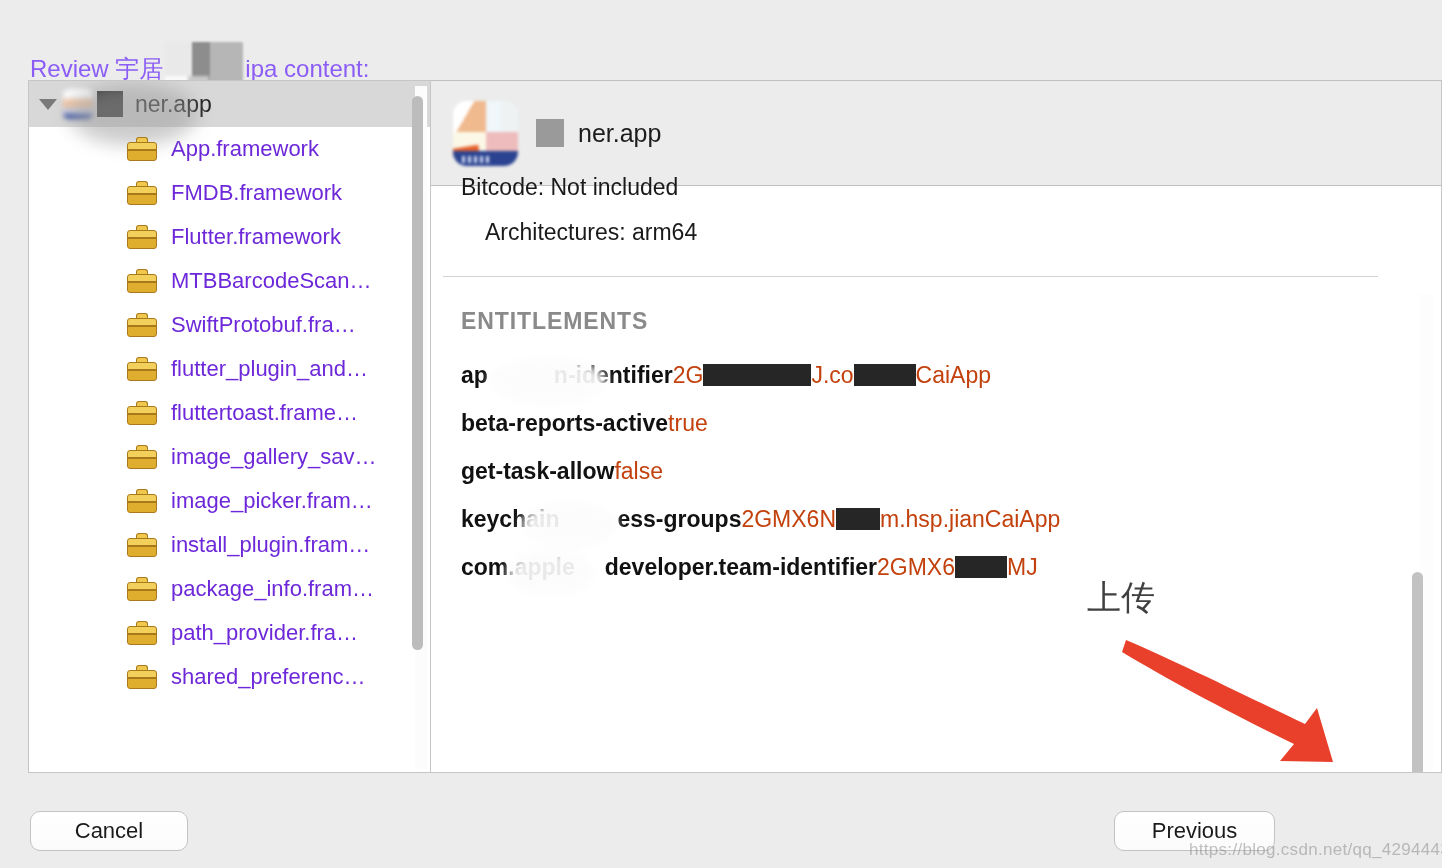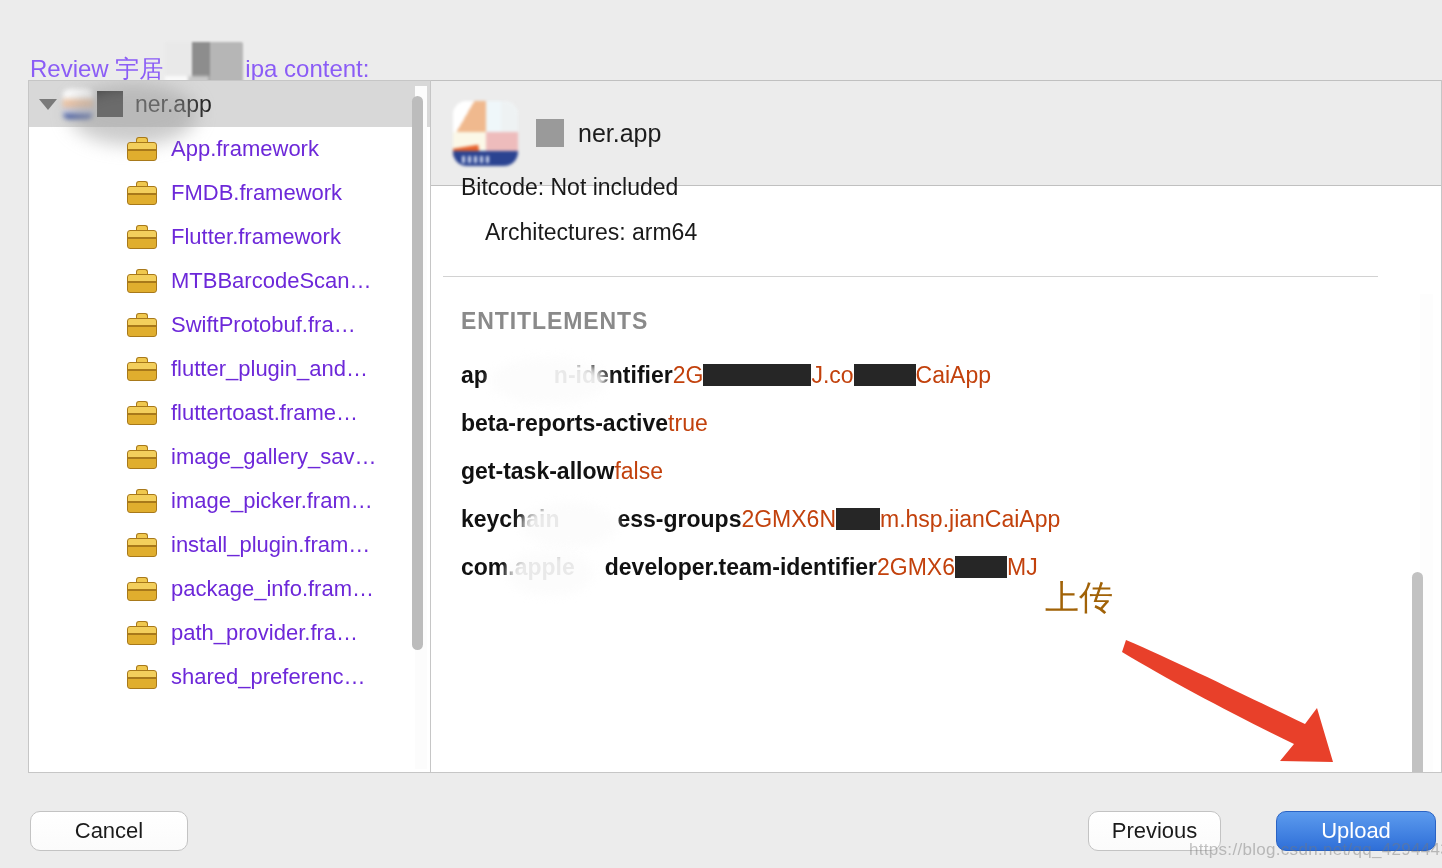--- a/index.html
+++ b/index.html
@@ -175,35 +175,35 @@
     width: 11px; height: 405px; border-radius: 6px; background: #c2c2c2;
   }
   .detail-border {
     position: absolute; left: 431px; top: 80px; width: 1011px; height: 693px;
     border-right: 1px solid #c6c6c6; border-bottom: 1px solid #c6c6c6;
     pointer-events: none;
   }
 
   
   .annot-text {
-    position: absolute; left: 1045px; top: 575px;
-    font-size: 34px; color: #a16207;
+    position: absolute; left: 1087px; top: 575px;
+    font-size: 34px; color: #404040;
     font-family: Liberation Mono, monospace;
   }
   .annot-arrow { position: absolute; left: 1120px; top: 630px; pointer-events: none; }
 
   
   .btn {
     position: absolute; height: 40px; border-radius: 10px;
     font-size: 22px; display: flex; align-items: center; justify-content: center;
     border: 1px solid #c3c3c3; background: linear-gradient(180deg,#ffffff,#fbfbfb);
     color: #1a1a1a; cursor: default;
   }
   .btn-cancel { left: 30px; top: 811px; width: 158px; }
-  .btn-previous { left: 1088px; top: 811px; width: 133px; }
+  .btn-previous { left: 1114px; top: 811px; width: 161px; }
   .btn-upload {
     left: 1276px; top: 811px; width: 160px;
     background: linear-gradient(180deg,#5c9bee,#2f6fd8);
     border: 1px solid #2a63c4; color: #fff;
   }
   .watermark {
     position: absolute; left: 1189px; top: 840px;
     font-size: 17px; color: rgba(120,120,120,.45);
     letter-spacing: .3px; white-space: nowrap; pointer-events: none;
   }
@@ -366,16 +366,15 @@
   </div>
   <div class="detail-border"></div>
 
   <div class="annot-text">上传</div>
   <svg class="annot-arrow" width="250" height="160" viewBox="0 0 250 160">
     <path d="M6,10 C60,33 130,68 185,94 L197,78 L213,132 L160,131 L174,114 C120,88 52,52 2,22 Z" fill="#e8402a"></path>
   </svg>
 
   <div class="btn btn-cancel">Cancel</div>
   <div class="btn btn-previous">Previous</div>
-  <div class="btn btn-upload">Upload</div>
 
   <div class="watermark">https://blog.csdn.net/qq_42944436</div>
 </div>
 
 </body></html>

